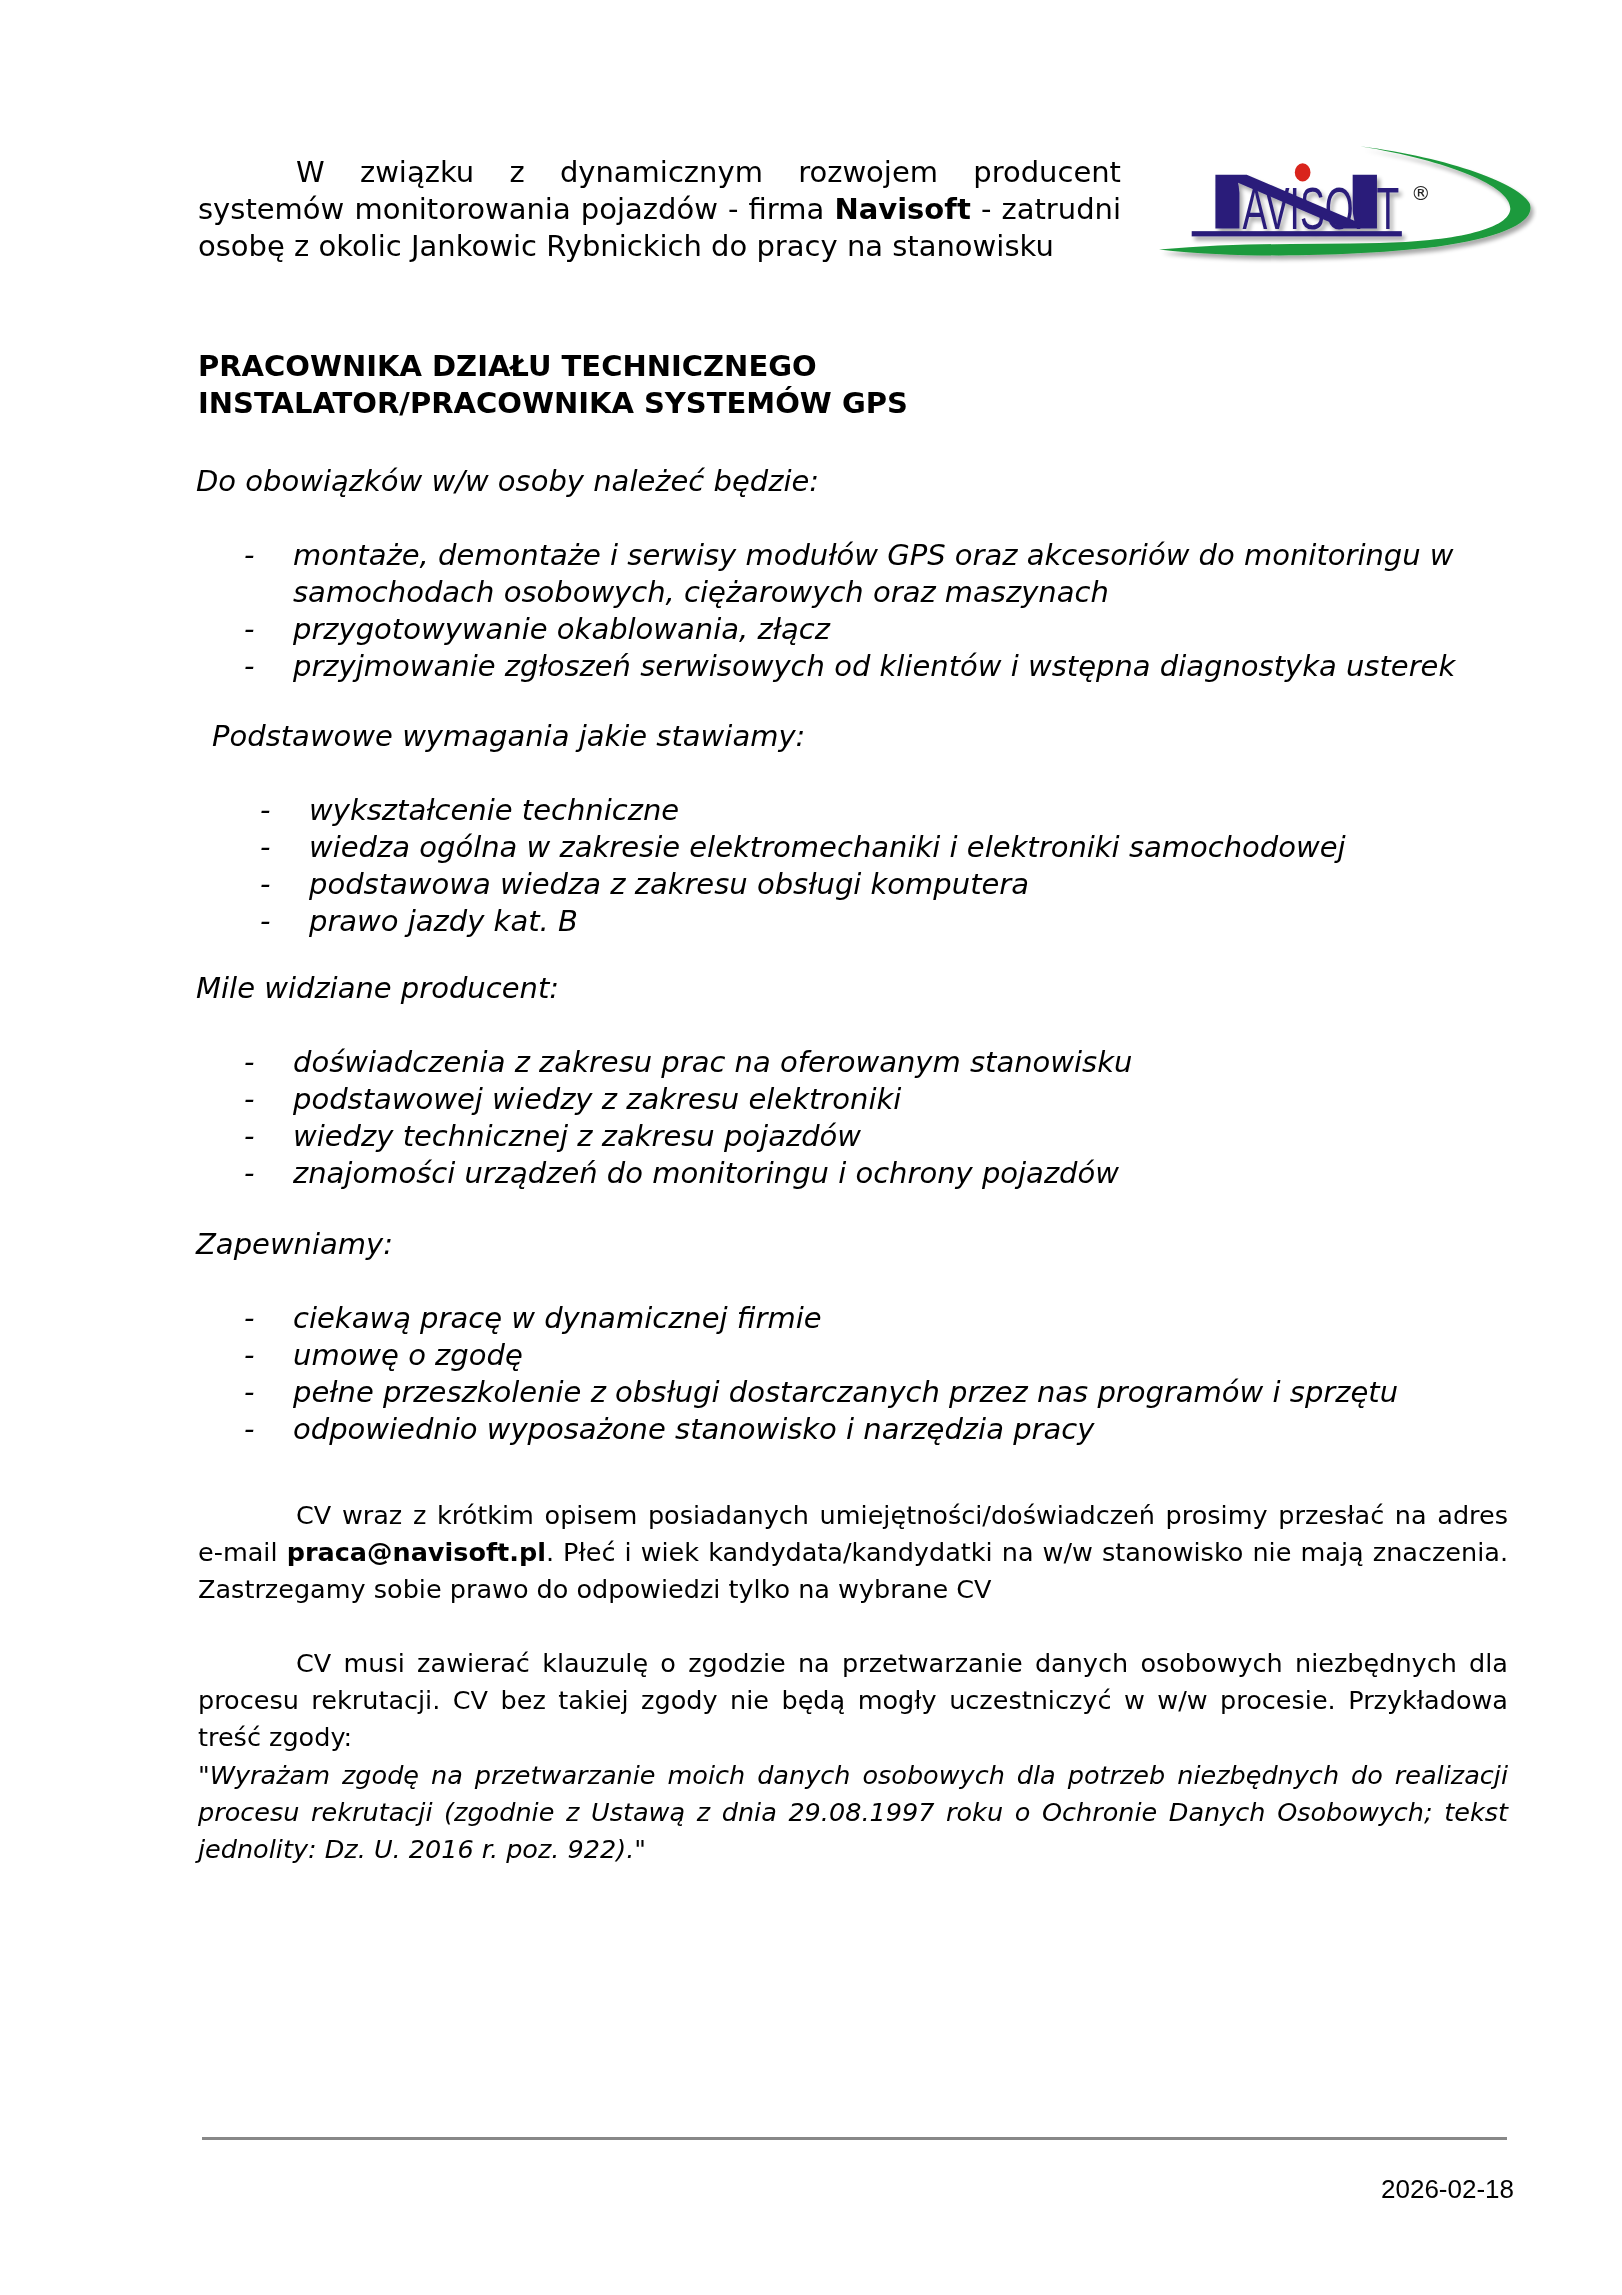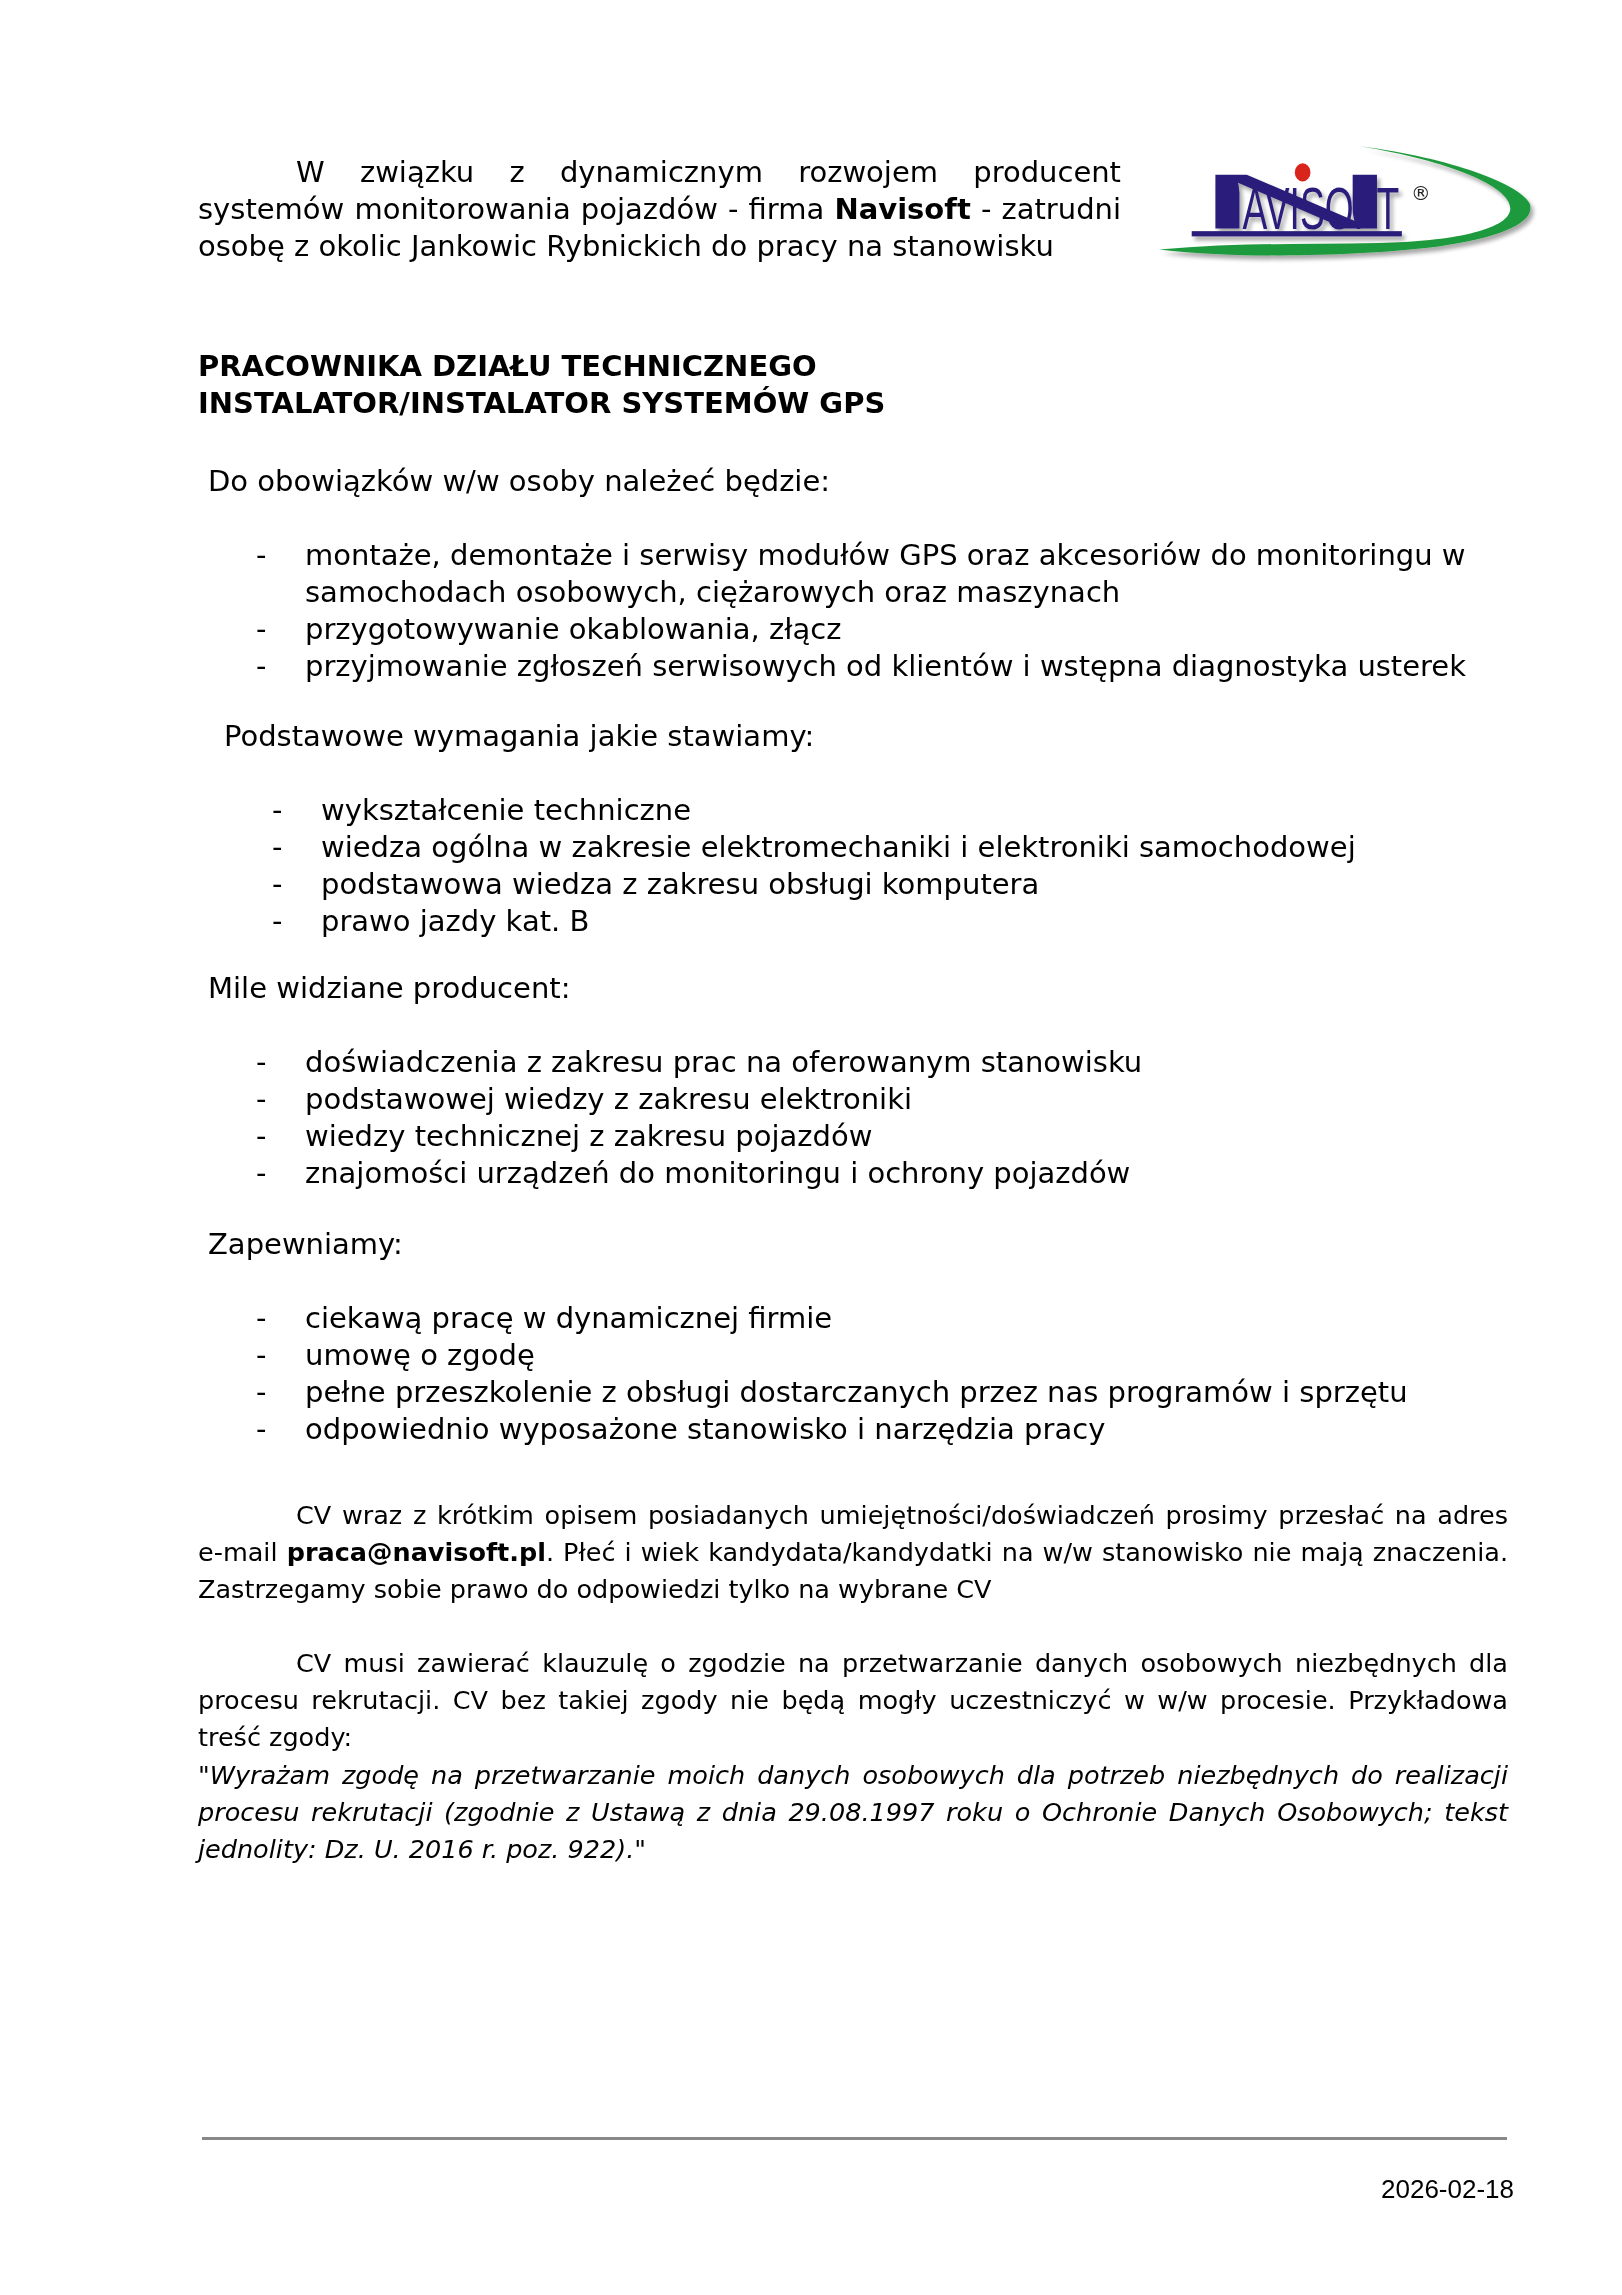--- a/index.html
+++ b/index.html
@@ -12,21 +12,21 @@
   .intro {
     position: absolute; left: 198px; top: 154px; width: 923px;
     text-align: justify; text-align-last: left;
   }
   .indent { display: inline-block; width: 98px; }
   .logo { position: absolute; left: 1144px; top: 145px; width: 393px; height: 124px; }
   .title {
     position: absolute; left: 198px; top: 348px; width: 1310px;
     text-align: left; font-weight: bold; font-size: 29px; line-height: 37px;
   }
-  .section { position: absolute; left: 208px; width: 1315px; }
+  .section { position: absolute; left: 196px; width: 1315px; font-style: italic; }
   .heading { margin: 0; }
   .list { list-style: none; margin: 0; padding: 0; }
   .list li { position: relative; padding-left: 97px; }
   .list li .dash { position: absolute; left: 48px; top: 0; }
   .para {
     position: absolute; left: 198px; width: 1310px;
     font-size: 25.5px; line-height: 37px; text-align: justify;
   }
   .italic { font-style: italic; }
   .bold { font-weight: bold; }
@@ -72,21 +72,21 @@
       </g>
 
       <ellipse cx="242" cy="42" rx="12" ry="14" fill="#d9241c"></ellipse>
 
       <text x="408" y="85" font-family="DejaVu Sans, sans-serif" font-size="30" fill="#222222">®</text>
     </svg>
   </div>
 
   <div class="title">
     <div>PRACOWNIKA DZIAŁU TECHNICZNEGO</div>
-    <div>INSTALATOR/INSTALATOR SYSTEMÓW GPS</div>
+    <div>INSTALATOR/PRACOWNIKA SYSTEMÓW GPS</div>
   </div>
 
   <div class="section text" style="top:463px;">
     <p class="heading">Do obowiązków w/w osoby należeć będzie:</p>
     <ul class="list" style="margin-top:37px;">
       <li><span class="dash">-</span><span>montaże, demontaże i serwisy modułów GPS oraz akcesoriów do monitoringu w samochodach osobowych, ciężarowych oraz maszynach</span></li>
       <li><span class="dash">-</span><span>przygotowywanie okablowania, złącz</span></li>
       <li><span class="dash">-</span><span>przyjmowanie zgłoszeń serwisowych od klientów i wstępna diagnostyka usterek</span></li>
     </ul>
   </div>

